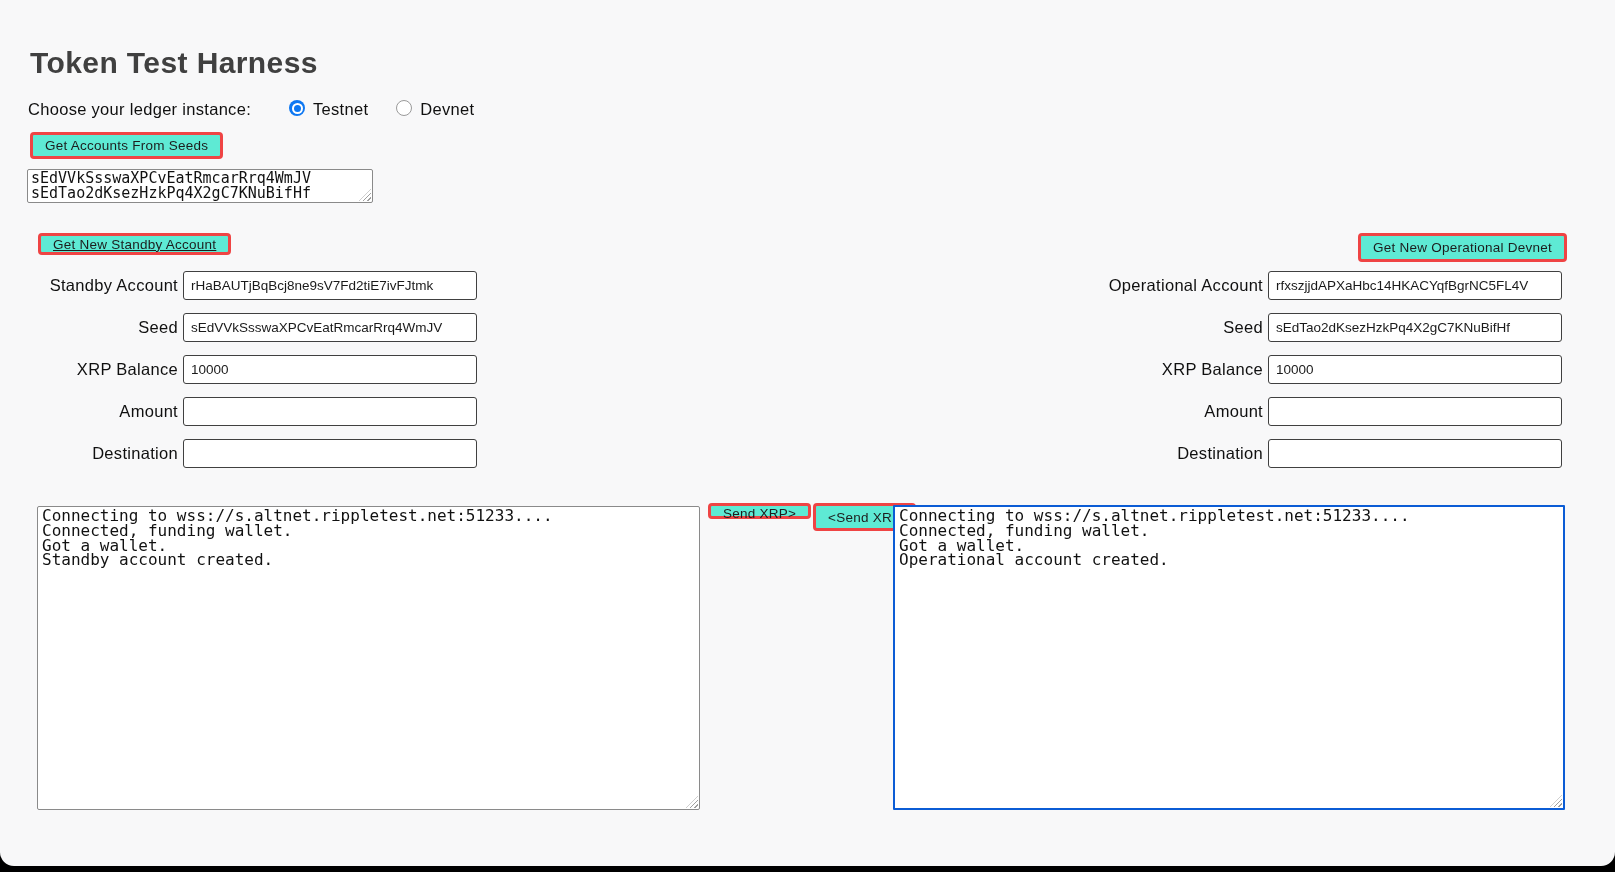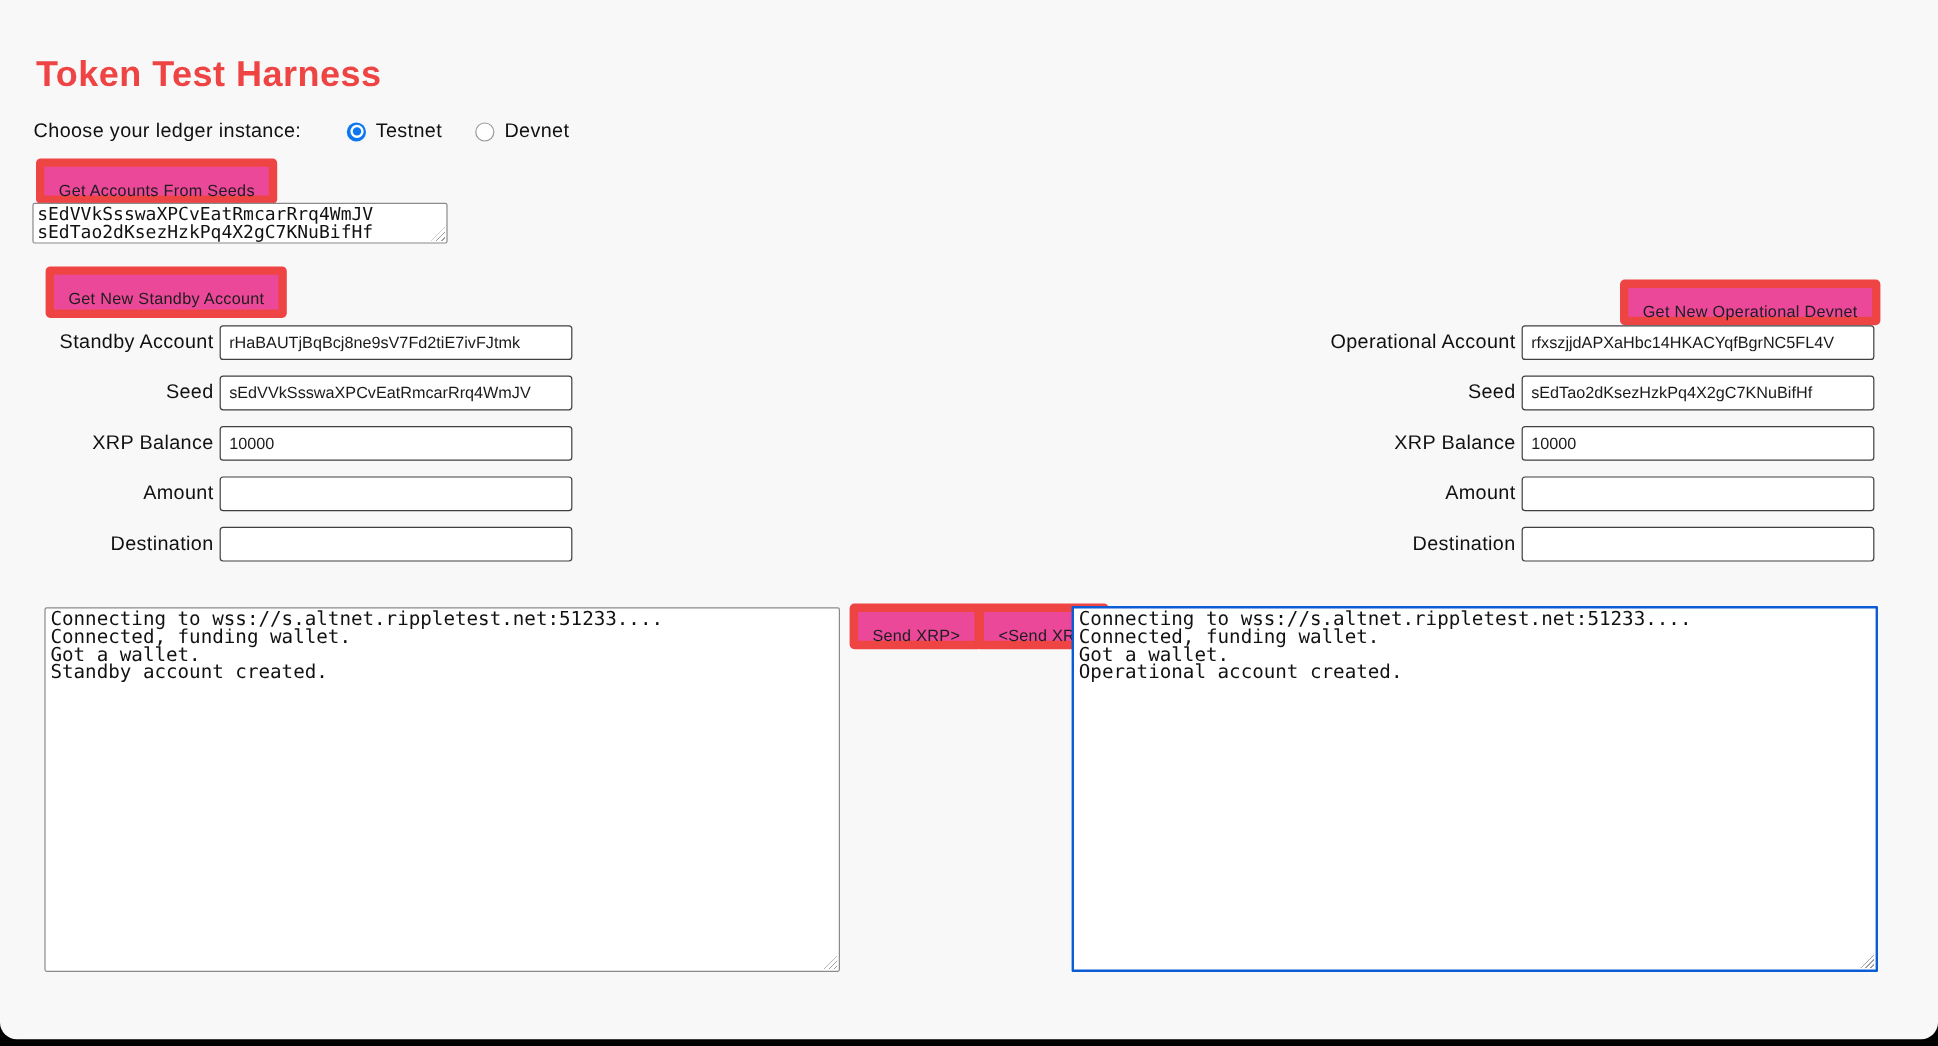--- a/index.html
+++ b/index.html
@@ -13,52 +13,52 @@
   }
   .window {
     position: absolute; left: 0; top: 0;
     width: 1615px; height: 866px;
     background: #f8f8f9;
     border-radius: 0 0 14px 14px;
     overflow: hidden;
   }
   .page-title {
     position: absolute; left: 30px; top: 26px;
-    font-size: 30px; font-weight: 600; color: #ef4444;
+    font-size: 30px; font-weight: 600; color: #404040;
     letter-spacing: 0.4px;
   }
   .ledger-row {
     position: absolute; left: 28px; top: 84px;
     display: flex; align-items: center;
     font-size: 16.5px; color: #101010; letter-spacing: 0.3px; margin-top: 16px;
   }
   .ledger-label { margin-right: 38px; }
-  .radio-option { display: flex; align-items: center; margin-right: 28px; cursor: default; }
+  .radio-option { display: flex; align-items: flex-start; margin-right: 28px; cursor: default; }
   .radio {
     width: 16px; height: 16px; border-radius: 50%;
     position: relative; margin-right: 8px; background: #fff;
   }
   .radio.on { background: #0d77f2; }
   .radio.on::before {
     content: ""; position: absolute; inset: 2.5px;
     border-radius: 50%; background: #fff;
   }
   .radio.on::after {
     content: ""; position: absolute; inset: 4.5px;
     border-radius: 50%; background: #0d77f2;
   }
   .radio.off { border: 1.5px solid #9a9a9a; }
   .btn {
     position: absolute;
-    background: #ec4899;
-    border: 7px solid #ef4444;
+    background: #5eead4;
+    border: 3px solid #ef4444;
     border-radius: 4px;
     font-family: "Liberation Sans", sans-serif;
     font-size: 13.5px; color: #1d1d1d; letter-spacing: 0.25px;
-    padding: 12px 12px; height: 28px;
+    padding: 0 12px; height: 28px;
     cursor: pointer;
   }
   textarea {
     position: absolute;
     border: 1px solid #8a8a8a;
     border-radius: 2px;
     background: #fff; color: #111;
     resize: none; outline: none;
     font-family: "DejaVu Sans Mono", monospace;
   }
@@ -118,21 +118,21 @@
       <span>Devnet</span>
     </span>
   </div>
 
   <button class="btn" style="left:30px; top:132px; height:27px;">Get Accounts From Seeds</button>
 
   <textarea id="seeds-textarea" spellcheck="false" style="">sEdVVkSsswaXPCvEatRmcarRrq4WmJV
 sEdTao2dKsezHzkPq4X2gC7KNuBifHf</textarea>
   <div class="grip" style="left:359px; top:189px;"></div>
 
-  <button class="btn" style="left:38px; top:222px; height:43px;">Get New Standby Account</button>
+  <button class="btn" style="left:38px; top:233px; height:22px;text-decoration:underline;">Get New Standby Account</button>
 
   <button class="btn" style="right:48px; top:233px; height:29px;">Get New Operational Devnet</button>
 
   <div class="form" id="standby-form">
     <div class="form-row">
       <span class="form-label">Standby Account</span>
       <input class="form-input" value="rHaBAUTjBqBcj8ne9sV7Fd2tiE7ivFJtmk" style="">
     </div>
     <div class="form-row">
       <span class="form-label">Seed</span>

